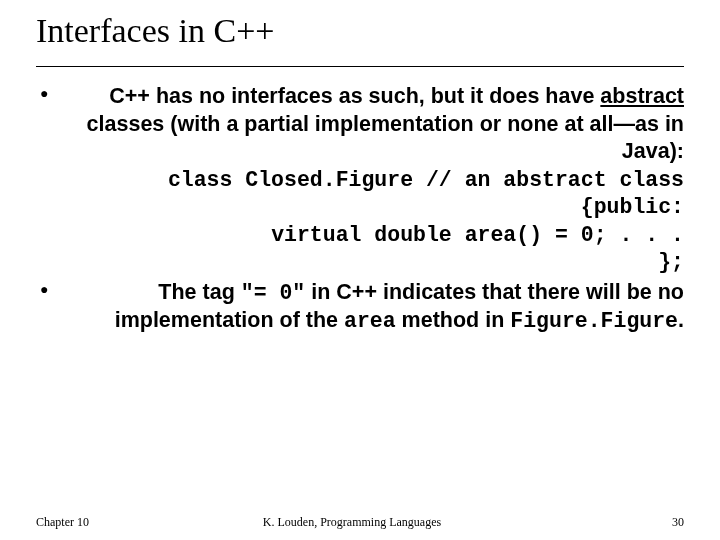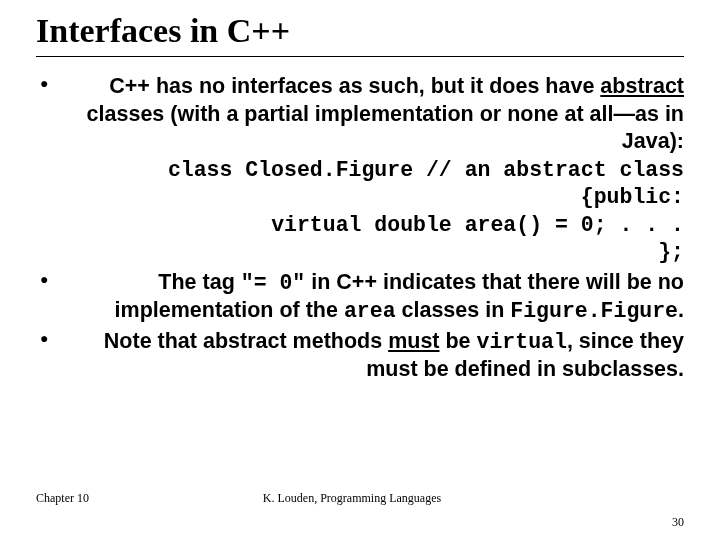--- a/index.html
+++ b/index.html
@@ -13,24 +13,24 @@
   }
   .slide {
     box-sizing: border-box;
     width: 720px;
     height: 540px;
     padding: 12px 36px 8px 36px;
     position: relative;
   }
   .title {
     font-size: 34px;
-    font-weight: bold;
+    font-weight: normal;
     margin: 0 0 16px 0;
     border-bottom: 1px solid #000;
-    padding-bottom: 6px;
+    padding-bottom: 16px;
   }
   .body {
     font-size: 21.5px;
     line-height: 1.28;
     font-family: Arial, Helvetica, sans-serif;
   }
   .bullets {
     list-style: none;
     margin: 0;
     padding: 0;
@@ -68,47 +68,44 @@
     font-family: Liberation Serif, serif;
     display: flex;
     justify-content: space-between;
   }
   .footer .center {
     position: absolute;
     left: 0;
     right: 16px;
     text-align: center;
   }
-  .footer .right { margin-left: auto; margin-top: 24px; }
+  .footer .right { margin-left: auto; }
 </style>
 </head>
 <body>
 
 <div class="slide">
   <h1 class="title">Interfaces in C++</h1>
 
   <div class="body">
     <ul class="bullets">
 
       <li>
         <span>C++ has no interfaces as such, but it does have </span><span class="u">abstract</span><span> classes (with a partial implementation or none at all—as in Java):</span>
         <span class="codeblock">class Closed.Figure // an abstract class
 {public:
   virtual double area() = 0; . . .
 };</span>
       </li>
 
       <li>
-        <span>The tag </span><span class="code">"= 0"</span><span> in C++ indicates that there will be no implementation of the </span><span class="code">area</span><span> classes in </span><span class="code">Figure.Figure</span><span>.</span>
+        <span>The tag </span><span class="code">"= 0"</span><span> in C++ indicates that there will be no implementation of the </span><span class="code">area</span><span> method in </span><span class="code">Figure.Figure</span><span>.</span>
       </li>
 
 
-      <li>
-        <span>Note that abstract methods </span><span class="u">must</span><span> be </span><span class="code">virtual</span><span>, since they must be defined in subclasses.</span>
-      </li>
 
     </ul>
   </div>
 
   <div class="footer">
     <span>Chapter 10</span>
     <span class="center">K. Louden, Programming Languages</span>
     <span class="right">30</span>
   </div>
 </div>

